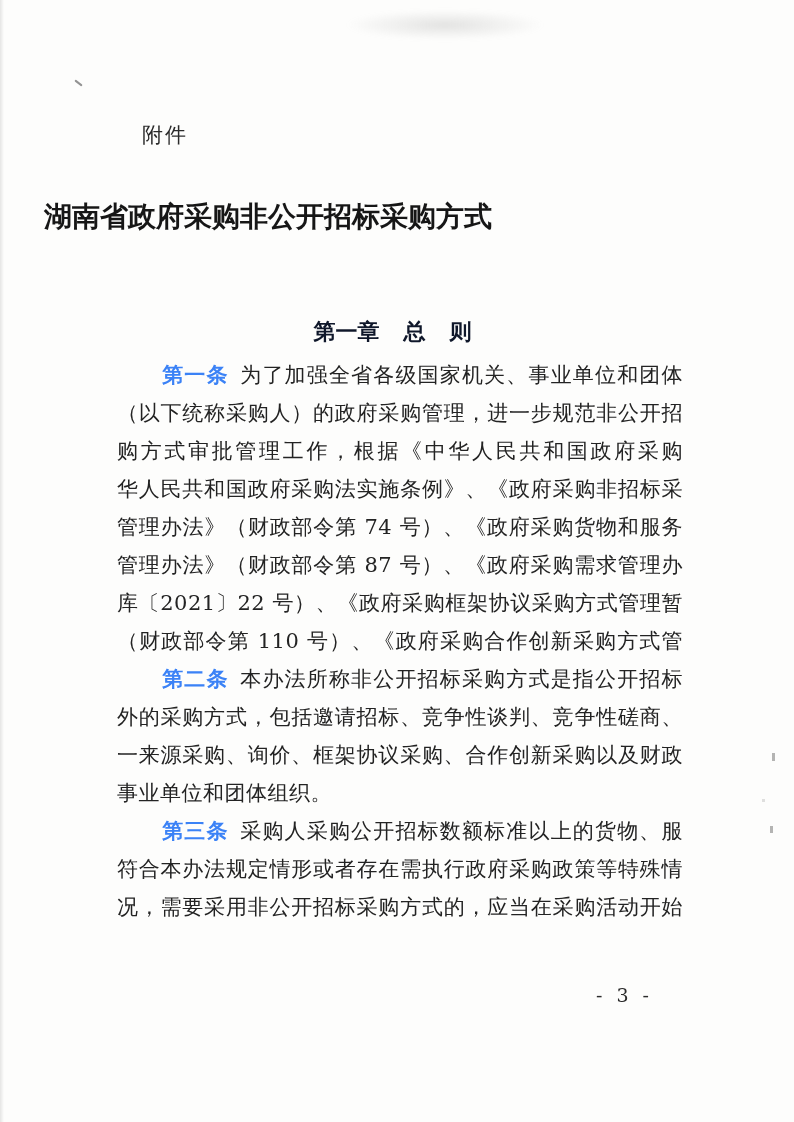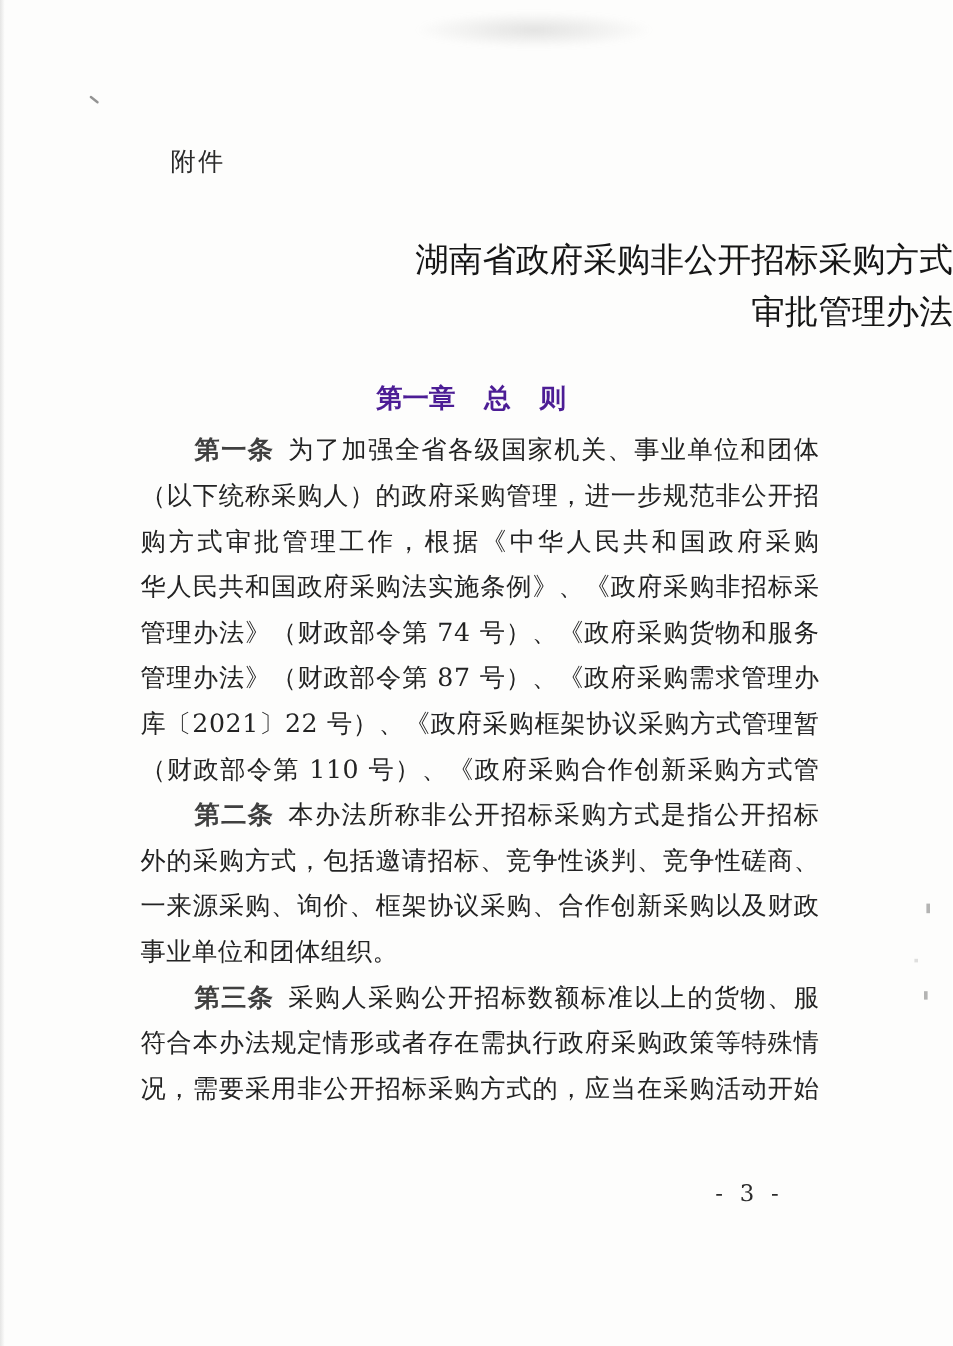--- a/index.html
+++ b/index.html
@@ -59,40 +59,41 @@
     color: #2a2a2a;
     letter-spacing: 2px;
   }
 
   .title {
     position: absolute;
     left: 0;
     right: 0;
     top: 195px;
     margin: 0;
-    text-align: right;
+    text-align: left;
     font-size: 28px;
-    font-weight: 400;
+    font-weight: 700;
     line-height: 43px;
     letter-spacing: 0px;
     color: #161616;
     font-family: "DejaVu Serif", serif;
+    padding-left: 44px;
   }
   .title .title-line { display: block; }
 
   .chapter {
     position: absolute;
     left: 0;
     right: 0;
     top: 317px;
     text-align: center;
     font-size: 22px;
     font-weight: 600;
     font-family: "Liberation Sans", sans-serif;
-    color: #4c1d95;
+    color: #0f172a;
   }
   .chapter .chapter-num { margin-right: 24px; }
   .chapter .chapter-ttl { letter-spacing: 9px; }
 
   .doc-body {
     position: absolute;
     left: 117px;
     top: 356px;
     width: 566px;
     font-size: 21px;
@@ -106,21 +107,21 @@
   }
   .line.fill {
     text-align: justify;
     text-align-last: justify;
   }
   .line.indent { text-indent: 2.15em; }
   .line .head {
     font-weight: 700;
     font-family: Liberation Mono, monospace;
     margin-right: 0.55em;
-    color: #404040;
+    color: #3b82f6;
   }
 
   .pagenum {
     position: absolute;
     left: 596px;
     top: 984px;
     font-size: 19px;
     letter-spacing: 4px;
     color: #2b2b2b;
     font-family: "DejaVu Serif", serif;
@@ -135,21 +136,20 @@
   <div class="tickmark"></div>
   <div class="speck s1"></div>
   <div class="speck s2"></div>
   <div class="speck s3"></div>
   <div class="edge-shade"></div>
 
   <div class="attachment">附件</div>
 
   <h1 class="title">
     <span class="title-line">湖南省政府采购非公开招标采购方式</span>
-    <span class="title-line">审批管理办法</span>
   </h1>
 
   <div class="chapter">
     <span class="chapter-num">第一章</span><span class="chapter-ttl">总 则</span>
   </div>
 
   <div class="doc-body" id="body-lines">
       <div class="line indent fill"><span class="head">第一条</span><span>为了加强全省各级国家机关、事业单位和团体组织</span></div>
       <div class="line fill"><span>（以下统称采购人）的政府采购管理，进一步规范非公开招标采</span></div>
       <div class="line fill"><span>购方式审批管理工作，根据《中华人民共和国政府采购法》、《中</span></div>

